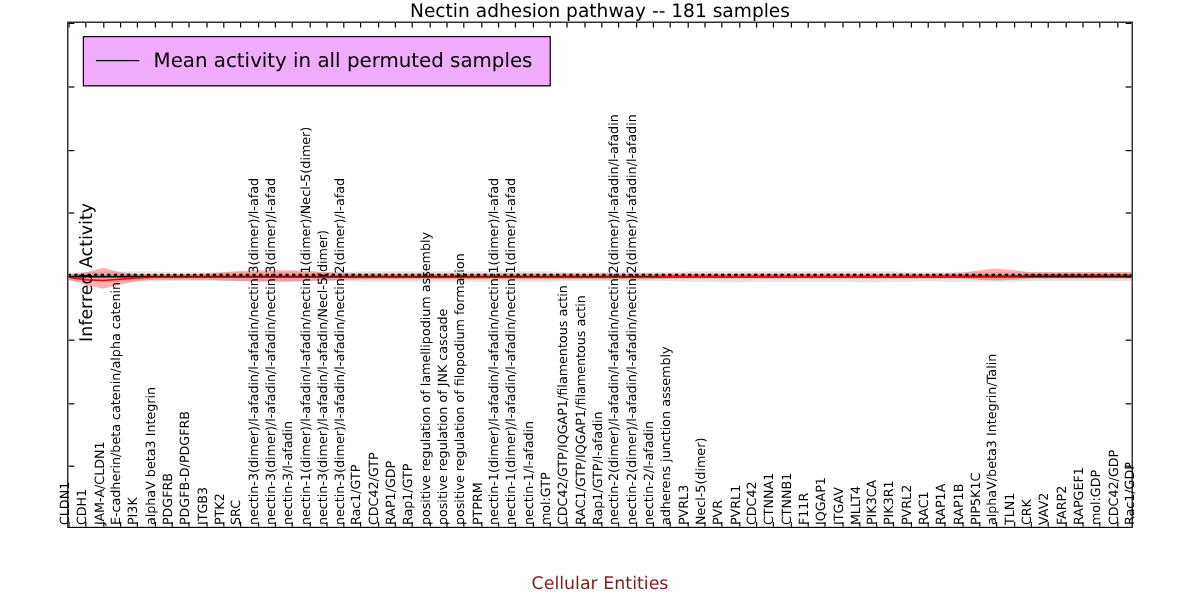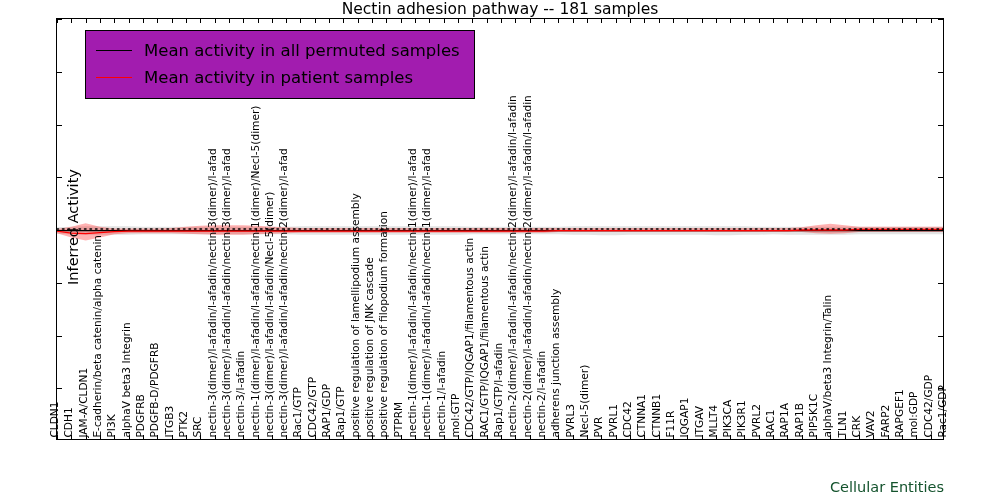--- a/index.html
+++ b/index.html
@@ -73,30 +73,30 @@
     transform: rotate(-90deg);
     font-size: 10.6px;
     line-height: 10.6px;
     color: #000;
     white-space: nowrap;
   }
   #x-axis-label {
     position: absolute;
     left: 56px; top: 479px;
     width: 888px;
-    text-align: right;
+    text-align: center;
     font-size: 14.5px;
-    color: #14532d;
+    color: #7f1d1d;
   }
 
   
   #legend {
     position: absolute;
-    left: 28px; top: 11px;
-    background: #a21caf;
+    left: 12px; top: 11px;
+    background: #f0abfc;
     border: 1.1px solid #000;
     padding: 6px 14px 7px 10px;
     z-index: 40;
   }
   .legend-row { display: flex; align-items: center; height: 27px; }
   .legend-swatch { width: 36px; height: 0; border-top-width: 1.6px; border-top-style: solid; margin-right: 12px; }
   .legend-text { font-size: 16.5px; color: #000; white-space: nowrap; }
 
   svg.series { position: absolute; left: 0; top: 0; }
 </style>
@@ -261,24 +261,20 @@
         <div class="xtick-mark bottom" style="left: 859.355px;"></div>
         <div class="xtick-mark " style="left: 873.677px;"></div>
         <div class="xtick-mark bottom" style="left: 873.677px;"></div>
       </div>
 
     <div id="legend">
       <div class="legend-row">
         <span class="legend-swatch" style="border-top-color: rgb(0, 0, 0);"></span>
         <span class="legend-text">Mean activity in all permuted samples</span>
       </div>
-      <div class="legend-row">
-        <span class="legend-swatch" style="border-top-color: rgb(255, 0, 0);"></span>
-        <span class="legend-text">Mean activity in patient samples</span>
-      </div>
     </div>
   </div>
 
   <div id="xticklabels">
       <div class="xtl" style="left: 4px;">CLDN1</div>
       <div class="xtl" style="left: 18.3226px;">CDH1</div>
       <div class="xtl" style="left: 32.6452px;">JAM-A/CLDN1</div>
       <div class="xtl" style="left: 46.9677px;">E-cadherin/beta catenin/alpha catenin</div>
       <div class="xtl" style="left: 61.2903px;">PI3K</div>
       <div class="xtl" style="left: 75.6129px;">alphaV beta3 Integrin</div>

